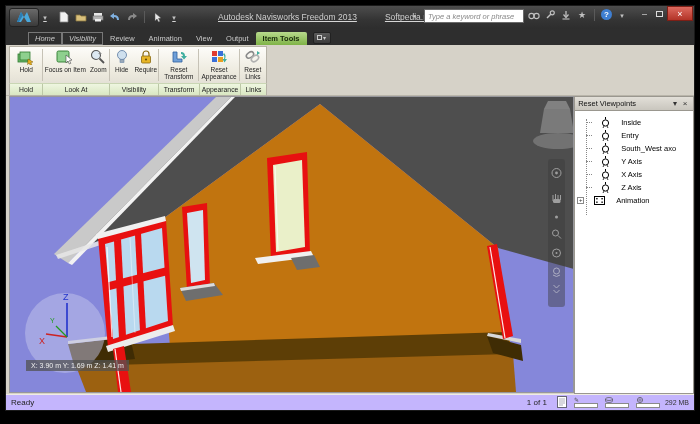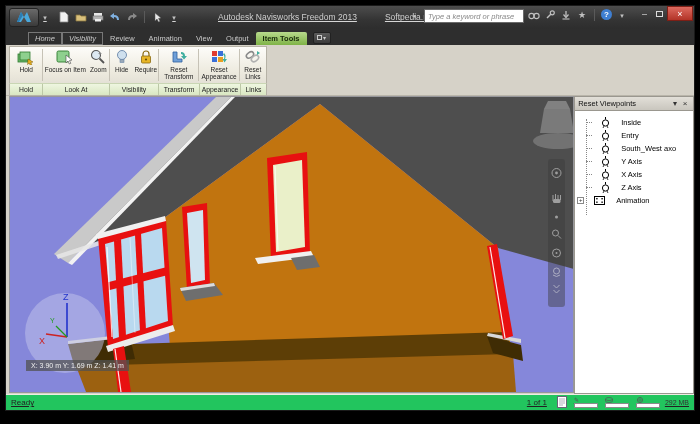--- a/index.html
+++ b/index.html
@@ -65,22 +65,22 @@
   .pbtn{width:10px;text-align:center;color:#333;font-size:8px;}
   .pbody{flex:1;background:#fff;border:1px solid #9a978f;border-top:none;position:relative;padding-top:5px;}
   .treeline{position:absolute;left:11px;top:8px;height:96px;border-left:1px dotted #888;}
   .trow{height:13px;display:flex;align-items:center;font-size:7.5px;color:#000;position:relative;gap:8px;}
   .trow .tick{width:6px;border-top:1px dotted #888;margin-left:11px;}
   .expander{width:7px;height:7px;border:1px solid #888;background:#fff;font-size:6px;line-height:5px;
     text-align:center;color:#333;margin-left:2px;position:relative;z-index:1;}
   .ticon{margin:0 3px 0 1px;display:flex;}
   .tlabel{white-space:nowrap;}
   
-  .statusbar{height:16px;background:#22c55e;border-top:1px solid #efece4;display:flex;align-items:center;
-    font-size:8px;color:#222;padding:0 5px;text-decoration:underline;}
+  .statusbar{height:16px;background:#c4b5fd;border-top:1px solid #efece4;display:flex;align-items:center;
+    font-size:8px;color:#222;padding:0 5px;}
   .statusbar .grow{flex:1;}
   .meter{display:flex;flex-direction:column;align-items:flex-start;margin-left:7px;}
   .meter .mtop{font-size:6px;line-height:6px;color:#555;height:6px;}
   .mbar{width:24px;height:5px;border:1px solid #8a8a8a;background:#fff;}
   .mbar .fill{height:100%;background:#2b3fd0;}
   .memtext{margin-left:5px;font-size:7px;color:#333;}
   .pageicon{margin-left:10px;}
 </style>
 </head>
 <body>

